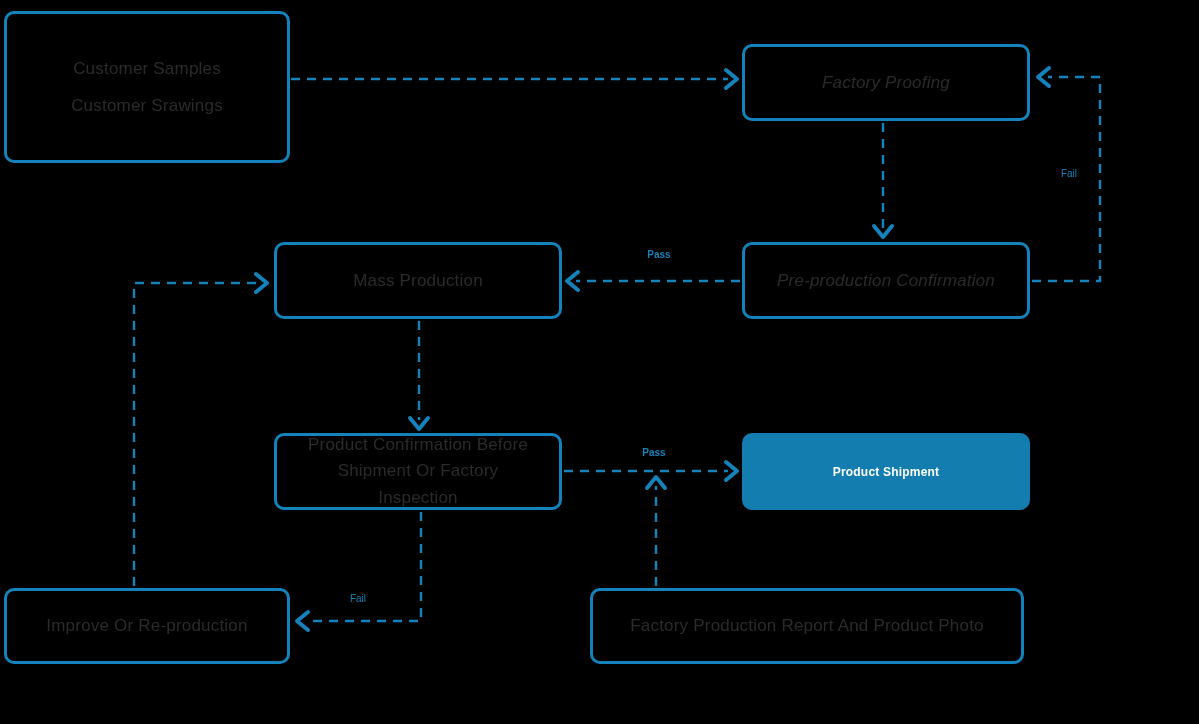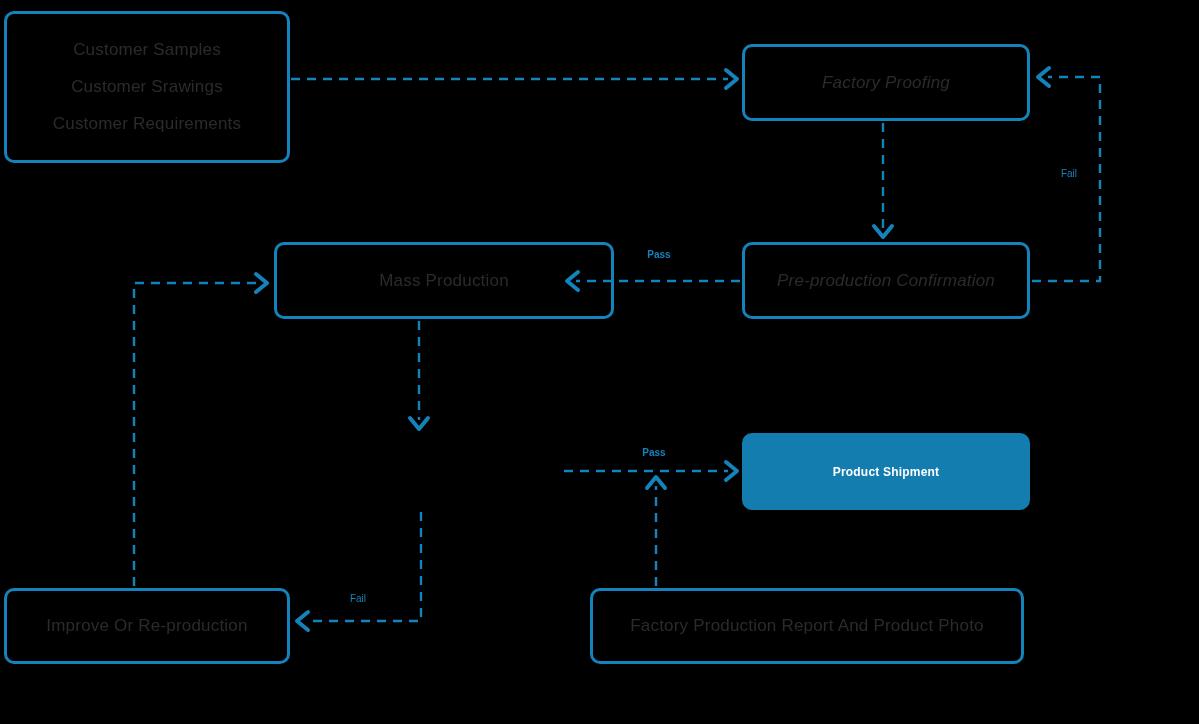--- a/index.html
+++ b/index.html
@@ -32,21 +32,21 @@
     text-align:center;
     color:var(--box_text);
     font-size:17px;
     font-weight:500;
     letter-spacing:.2px;
   }
   .node .line{display:block;}
   #box-customer{left:4px;top:11px;width:286px;height:152px;gap:17px;}
   #box-proofing{left:742px;top:44px;width:288px;height:77px;font-style:italic;}
   #box-preprod{left:742px;top:242px;width:288px;height:77px;font-style:italic;}
-  #box-mass{left:274px;top:242px;width:340px;height:77px;}
+  #box-mass{left:274px;top:242px;width:288px;height:77px;}
   #box-prodconf{left:274px;top:433px;width:288px;height:77px;line-height:1.55;}
   #box-prodconf .line{max-width:238px;}
   #box-shipment{
     left:742px;top:433px;width:288px;height:77px;
     background:var(--fill);
     border-color:var(--fill);
     color:var(--shipment_text);
     font-weight:bold;
     font-size:12px;
   }
@@ -120,35 +120,37 @@
 
     <g>
       <path d="M134,586 V283 H258"></path>
       <polyline points="256,274 267,283 256,292" stroke-dasharray="none" stroke-width="4" stroke-linecap="round" stroke-linejoin="round"></polyline>
     </g>
   </svg>
 
   <div class="node" id="box-customer">
     <span class="line">Customer Samples</span>
     <span class="line">Customer Srawings</span>
-    <span class="line">Customer Requirements</span>
   </div>
 
   <div class="node" id="box-proofing">
     <span class="line">Factory Proofing</span>
   </div>
 
   <div class="node" id="box-preprod">
     <span class="line">Pre-production Confirmation</span>
   </div>
 
   <div class="node" id="box-mass">
     <span class="line">Mass Production</span>
   </div>
 
+  <div class="node" id="box-prodconf">
+    <span class="line">Product Confirmation Before Shipment Or Factory Inspection</span>
+  </div>
 
   <div class="node" id="box-shipment">
     <span class="line">Product Shipment</span>
   </div>
 
   <div class="node" id="box-improve">
     <span class="line">Improve Or Re-production</span>
   </div>
 
   <div class="node" id="box-inspection">

